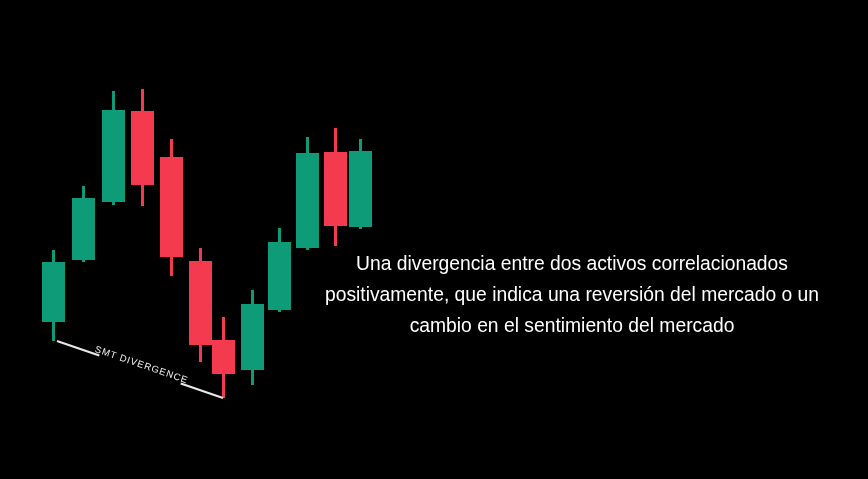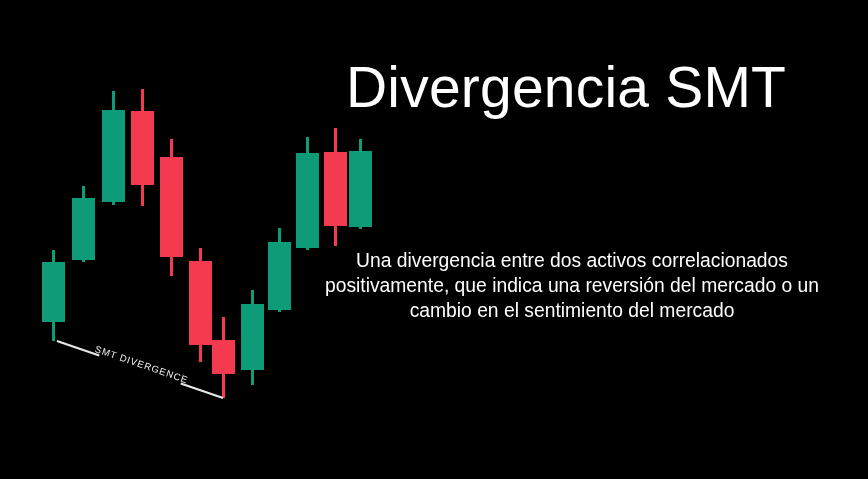--- a/index.html
+++ b/index.html
@@ -19,21 +19,21 @@
     position:absolute;left:292px;top:0;width:560px;height:479px;
     pointer-events:none;
   }
   #title{
     position:absolute;left:54px;top:57px;width:500px;
     color:#ffffff;font-size:57px;line-height:60px;font-weight:400;
     letter-spacing:0.2px;white-space:nowrap;
   }
   #para{
     position:absolute;left:8px;top:248px;width:544px;
-    color:#ffffff;font-size:19.3px;line-height:25px;font-weight:400;
+    color:#ffffff;font-size:19.3px;line-height:31px;font-weight:400;
     text-align:center;
   }
 </style>
 </head>
 <body>
 
 <div id="stage">
 
   <div id="chart">
     <svg id="chart-svg" width="420" height="479" viewBox="0 0 420 479" xmlns="http://www.w3.org/2000/svg">
@@ -65,17 +65,16 @@
         </g>
       <g id="annot">
           <line x1="57" y1="341" x2="223" y2="398" stroke="#e8e8e8" stroke-width="2.2"></line>
           <rect x="97" y="361" width="86" height="13" fill="#000000" transform="rotate(18.95111305268685 140 369.5)"></rect>
           <text x="140" y="367.5" fill="#f2f2f2" font-size="9.5" letter-spacing="0.9" text-anchor="middle" font-family="&quot;Liberation Sans&quot;,&quot;DejaVu Sans&quot;,sans-serif" transform="rotate(18.95111305268685 140 369.5)">SMT DIVERGENCE</text>
         </g>
     </svg>
   </div>
 
   <div id="textcol">
-    <div id="title">Divergencia SMT</div>
     <div id="para">Una divergencia entre dos activos correlacionados positivamente, que indica una reversión del mercado o un cambio en el sentimiento del mercado</div>
   </div>
 
 </div>
 
 </body></html>

